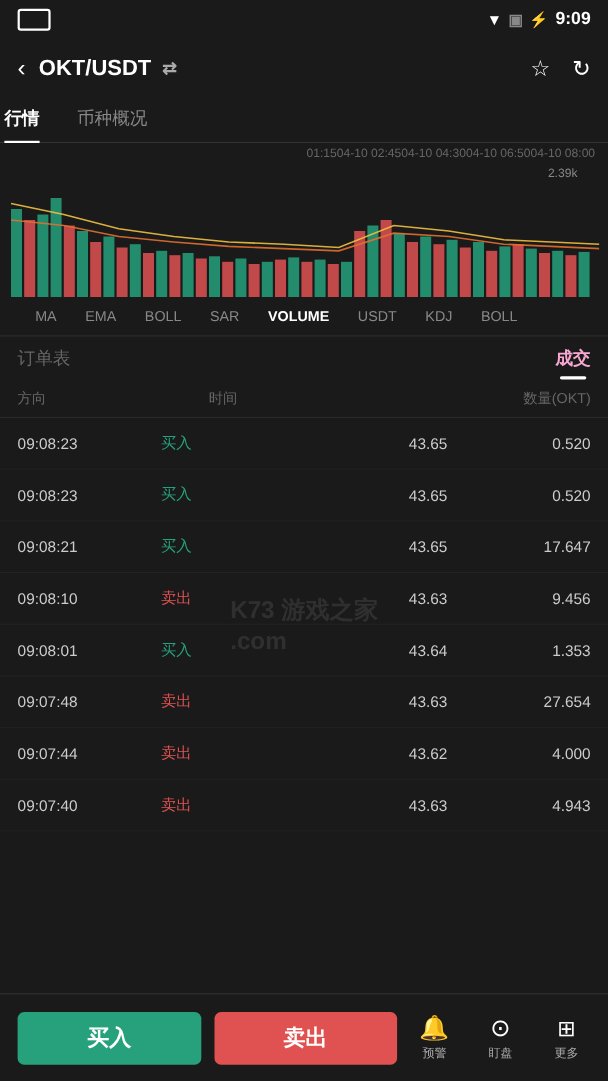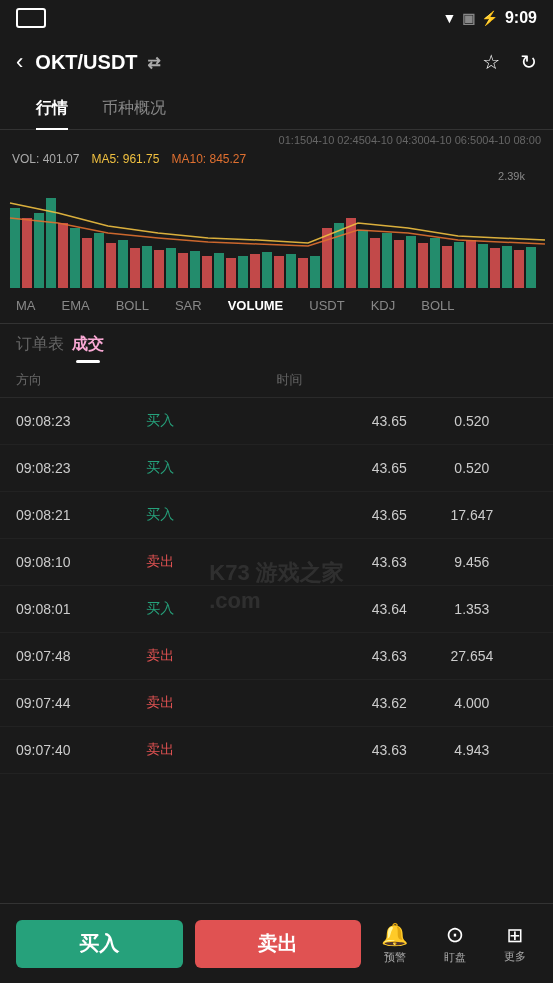--- a/index.html
+++ b/index.html
@@ -72,21 +72,21 @@
       align-items: center;
     }
     .header-icon {
       font-size: 20px;
       color: #fff;
     }
 
     
     .tabs {
       display: flex;
-      padding: 0 32px;
+      padding: 0 0;
       border-bottom: 1px solid #333;
       background: #1a1a1a;
     }
     .tab {
       padding: 10px 20px 10px 4px;
       font-size: 16px;
       color: #888;
       cursor: pointer;
       position: relative;
       margin-right: 10px;
@@ -150,21 +150,21 @@
       position: absolute;
       right: 20px;
       top: 2px;
       font-size: 11px;
       color: #888;
     }
 
     
     .indicator-tabs {
       display: flex;
-      padding: 6px 4px;
+      padding: 6px 20px;
       gap: 2px;
       border-bottom: 1px solid #333;
       overflow-x: auto;
       scrollbar-width: none;
     }
     .indicator-tabs::-webkit-scrollbar { display: none; }
     .indicator-tab {
       padding: 4px 12px;
       font-size: 13px;
       color: #888;
@@ -174,22 +174,23 @@
     }
     .indicator-tab.active {
       color: #fff;
       font-weight: 700;
     }
 
     
     .order-tabs {
       display: flex;
       padding: 10px 16px 0;
-      gap: 8px;
-      background: #1a1a1a;
+      gap: 19px;
+      background: #1a1a1a;
+      justify-content: space-between;
     }
     .order-tab {
       font-size: 16px;
       color: #666;
       cursor: pointer;
       padding-bottom: 8px;
       position: relative;
     }
     .order-tab.active {
       color: #f9a8d4;
@@ -252,21 +253,21 @@
       color: #26a17b;
     }
     .trade-cell.direction.sell {
       color: #e05252;
     }
     .trade-cell.price {
       text-align: right;
       color: #ccc;
     }
     .trade-cell.qty {
-      text-align: center;
+      text-align: right;
       color: #ccc;
     }
 
     
     .trade-list {
       position: relative;
       flex: 1;
       overflow: hidden;
     }
 
@@ -362,31 +363,20 @@
 <div class="chart-section">
 
   <div class="time-labels">
     <span>01:15</span>
     <span>04-10 02:45</span>
     <span>04-10 04:30</span>
     <span>04-10 06:50</span>
     <span>04-10 08:00</span>
   </div>
 
-  <div class="chart-stats">
-    <span>VOL: 401.07</span>
-    <span class="ma5">
-      <span>MA5:</span>
-      <span>961.75</span>
-    </span>
-    <span class="ma10">
-      <span>MA10:</span>
-      <span>845.27</span>
-    </span>
-  </div>
 
   <div class="chart-canvas">
     <span class="chart-right-label">2.39k</span>
     <svg class="chart-svg" viewBox="0 0 537 120" preserveAspectRatio="none">
 
       <rect x="2" y="40" width="10" height="80" fill="#26a17b" opacity="0.85"></rect>
       <rect x="14" y="50" width="10" height="70" fill="#e05252" opacity="0.85"></rect>
       <rect x="26" y="45" width="10" height="75" fill="#26a17b" opacity="0.85"></rect>
       <rect x="38" y="30" width="10" height="90" fill="#26a17b" opacity="0.85"></rect>
       <rect x="50" y="55" width="10" height="65" fill="#e05252" opacity="0.85"></rect>
@@ -449,20 +439,21 @@
 </div>
 
 <div class="order-tabs">
   <div class="order-tab">订单表</div>
   <div class="order-tab active">成交</div>
 </div>
 
 <div class="table-header">
   <div class="table-header-cell">方向</div>
   <div class="table-header-cell">时间</div>
+  <div class="table-header-cell" style="text-align:right;">数量(OKT)</div>
 </div>
 
 <div class="trade-list" style="position:relative;">
 
   <div class="watermark">
     <span>K73</span>&nbsp;游戏之家<br>.com
   </div>
 
   <div id="trade-rows-container">
       <div class="trade-row">

